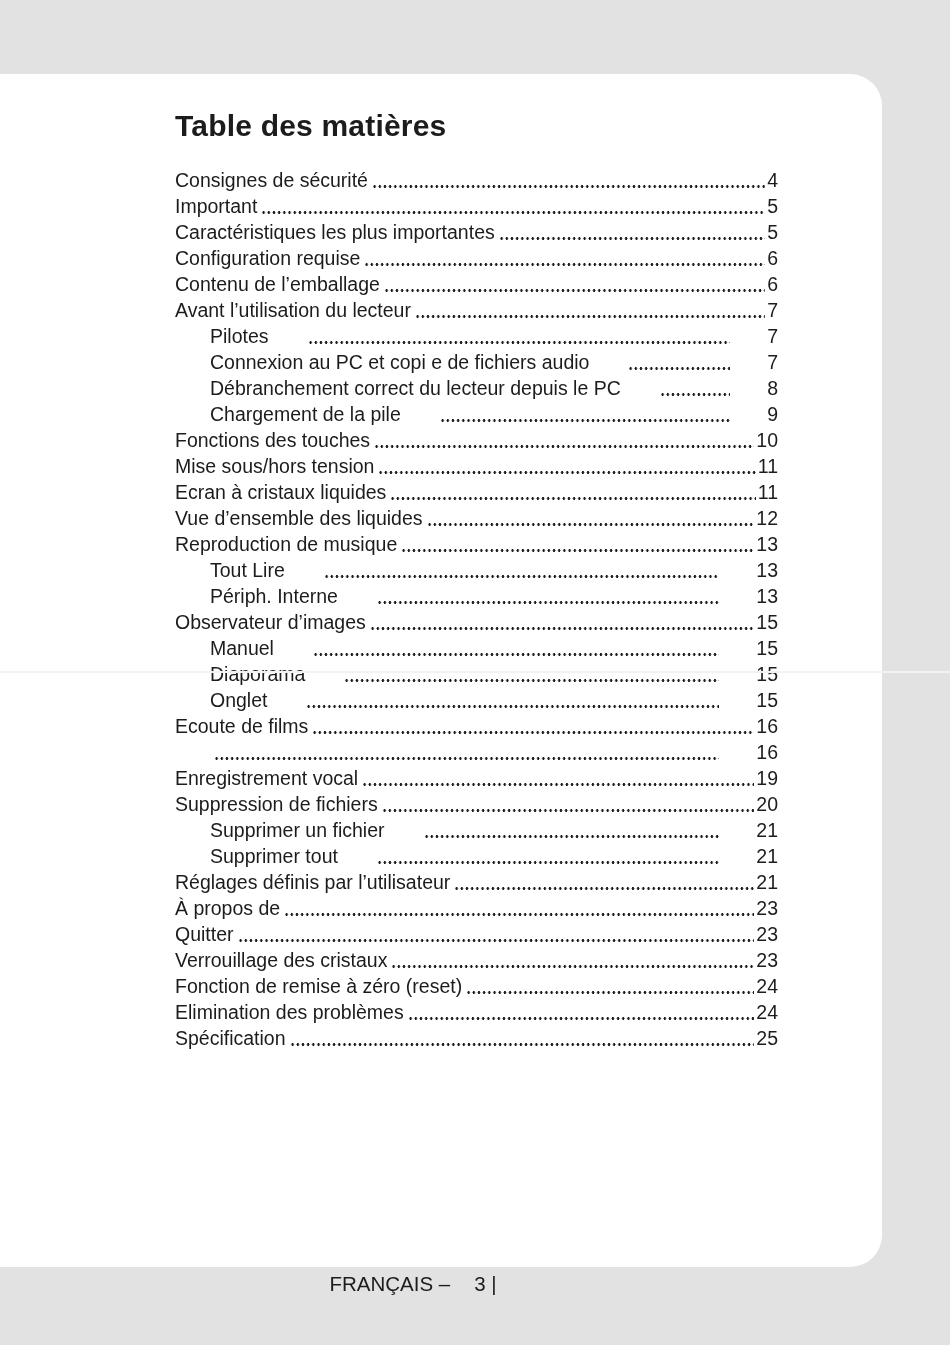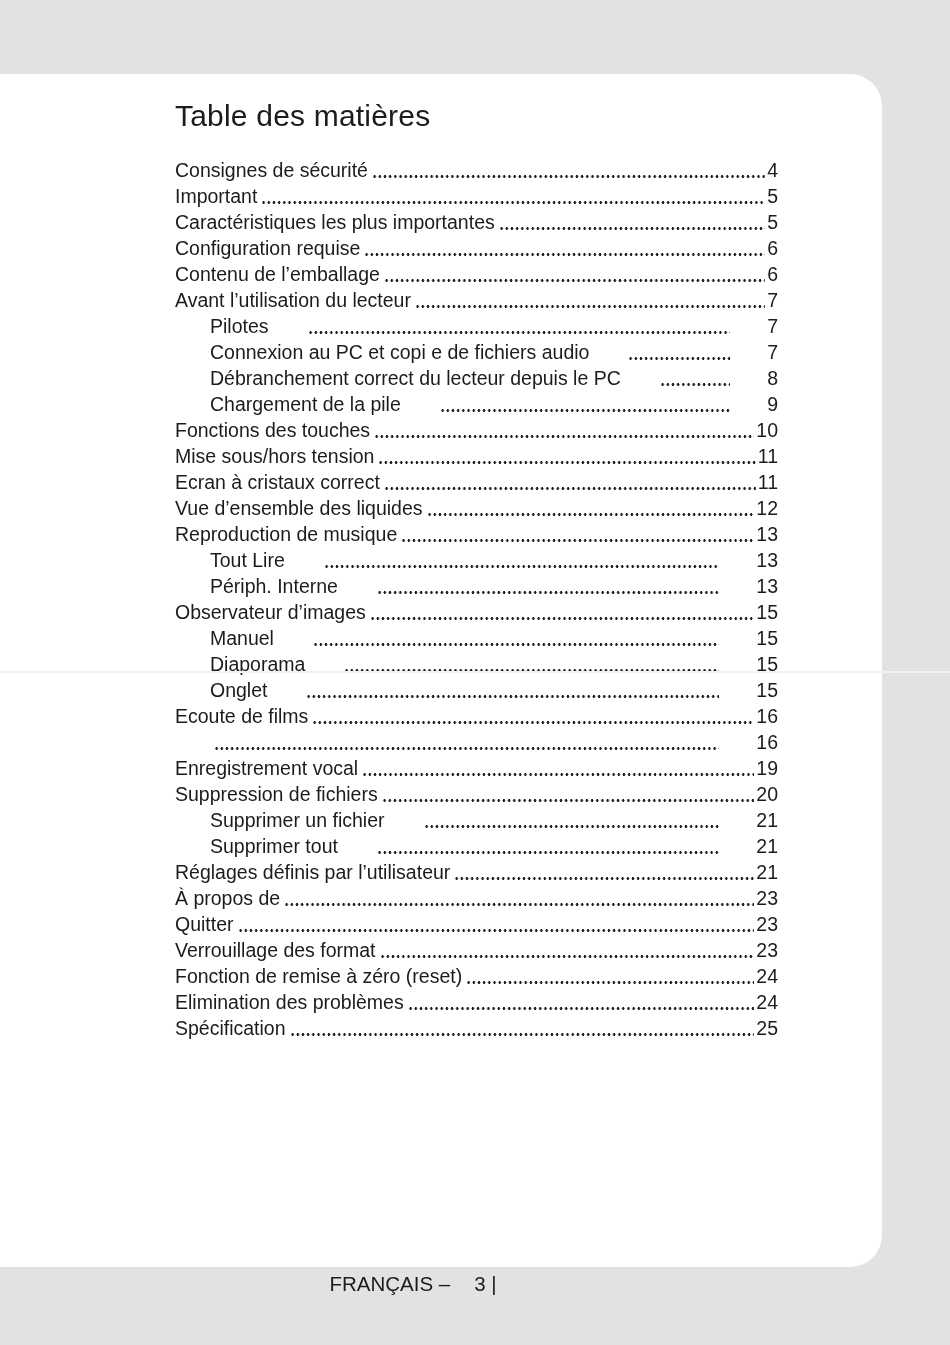--- a/index.html
+++ b/index.html
@@ -24,23 +24,23 @@
     background: #ffffff;
     border-radius: 32px;
   }
   .content {
     position: absolute;
     left: 235px;
     top: 24px;
     width: 603px;
   }
   .title {
-    margin: 0 0 23px 0;
+    margin: 10px 0 23px 0;
     font-size: 30px;
-    font-weight: normal;
+    font-weight: bold;
     line-height: 36px;
     letter-spacing: 0.2px;
   }
   .toc {
     width: 603px;
   }
   .toc-row {
     display: flex;
     align-items: flex-end;
     height: 26px;
@@ -170,21 +170,21 @@
             <span class="toc-page">10</span>
           </div>
 
           <div class="toc-row">
             <span class="toc-label">Mise sous/hors tension</span>
             <span class="dots"></span>
             <span class="toc-page">11</span>
           </div>
 
           <div class="toc-row">
-            <span class="toc-label">Ecran à cristaux correct</span>
+            <span class="toc-label">Ecran à cristaux liquides</span>
             <span class="dots"></span>
             <span class="toc-page">11</span>
           </div>
 
           <div class="toc-row">
             <span class="toc-label">Vue d’ensemble des liquides</span>
             <span class="dots"></span>
             <span class="toc-page">12</span>
           </div>
 
@@ -277,21 +277,21 @@
             <span class="toc-page">23</span>
           </div>
 
           <div class="toc-row">
             <span class="toc-label">Quitter</span>
             <span class="dots"></span>
             <span class="toc-page">23</span>
           </div>
 
           <div class="toc-row">
-            <span class="toc-label">Verrouillage des format</span>
+            <span class="toc-label">Verrouillage des cristaux</span>
             <span class="dots"></span>
             <span class="toc-page">23</span>
           </div>
 
           <div class="toc-row">
             <span class="toc-label">Fonction de remise à zéro (reset)</span>
             <span class="dots"></span>
             <span class="toc-page">24</span>
           </div>
 

